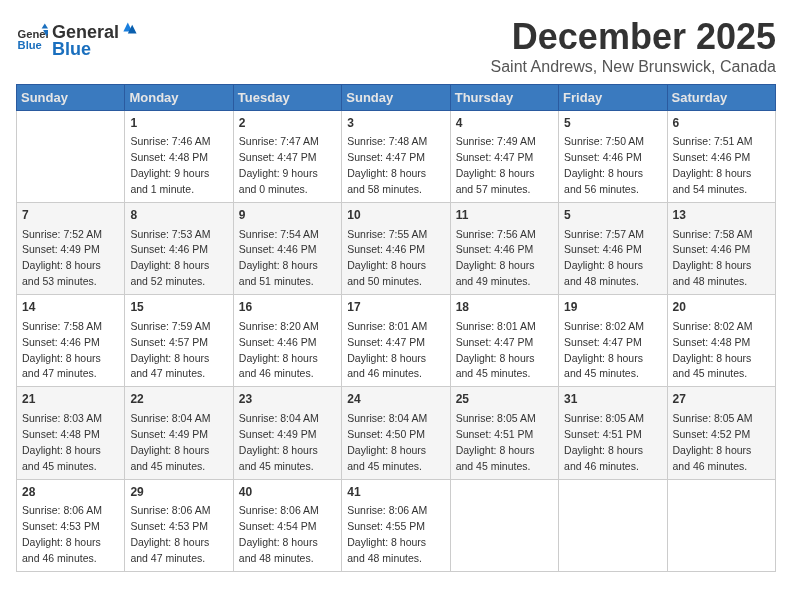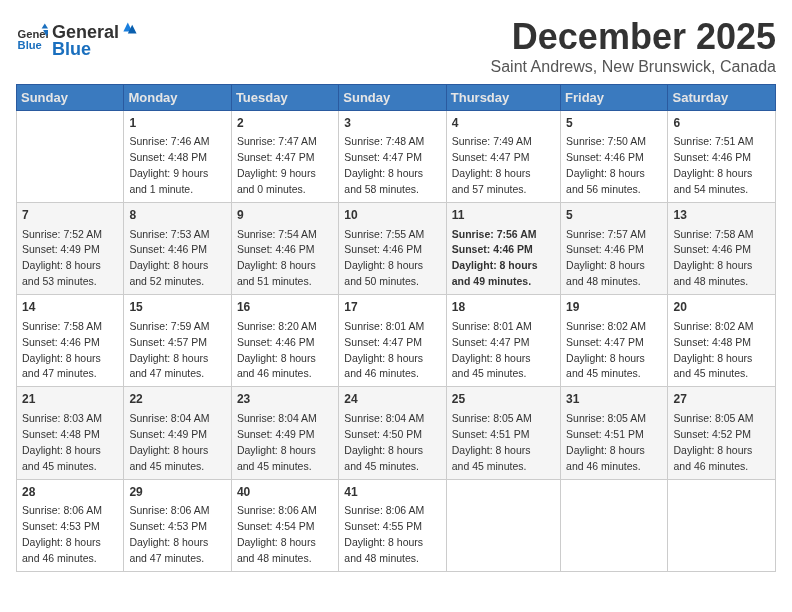--- a/index.html
+++ b/index.html
@@ -154,21 +154,21 @@
 Daylight: 8 hours
 and 52 minutes.</span></td>
         <td><span class="day-number">9</span><span class="day-info" style="white-space: pre-line;">Sunrise: 7:54 AM
 Sunset: 4:46 PM
 Daylight: 8 hours
 and 51 minutes.</span></td>
         <td><span class="day-number">10</span><span class="day-info" style="white-space: pre-line;">Sunrise: 7:55 AM
 Sunset: 4:46 PM
 Daylight: 8 hours
 and 50 minutes.</span></td>
-        <td><span class="day-number">11</span><span class="day-info" style="white-space: pre-line; font-weight: bold;">Sunrise: 7:56 AM
+        <td><span class="day-number">11</span><span class="day-info" style="white-space: pre-line;">Sunrise: 7:56 AM
 Sunset: 4:46 PM
 Daylight: 8 hours
 and 49 minutes.</span></td>
         <td><span class="day-number">5</span><span class="day-info" style="white-space: pre-line;">Sunrise: 7:57 AM
 Sunset: 4:46 PM
 Daylight: 8 hours
 and 48 minutes.</span></td>
         <td><span class="day-number">13</span><span class="day-info" style="white-space: pre-line;">Sunrise: 7:58 AM
 Sunset: 4:46 PM
 Daylight: 8 hours

